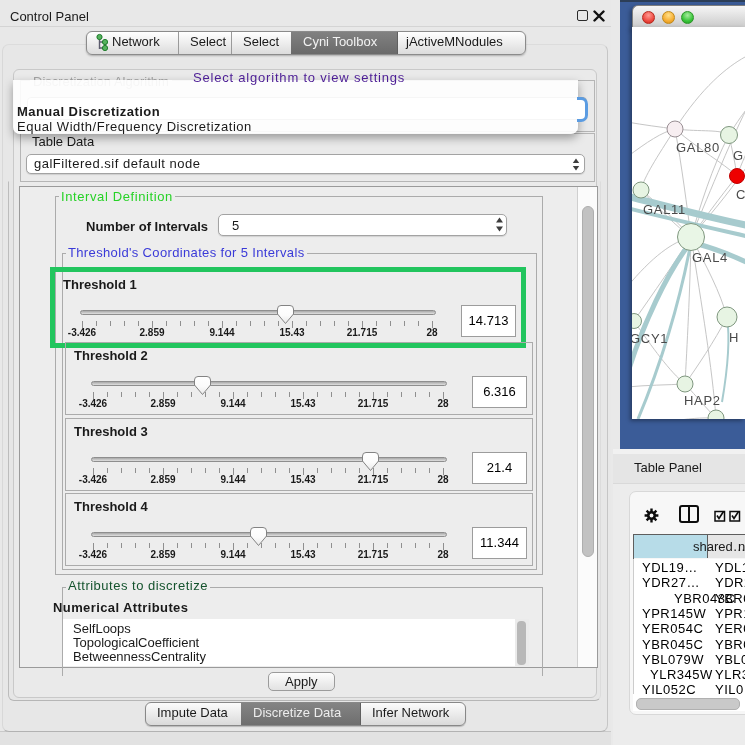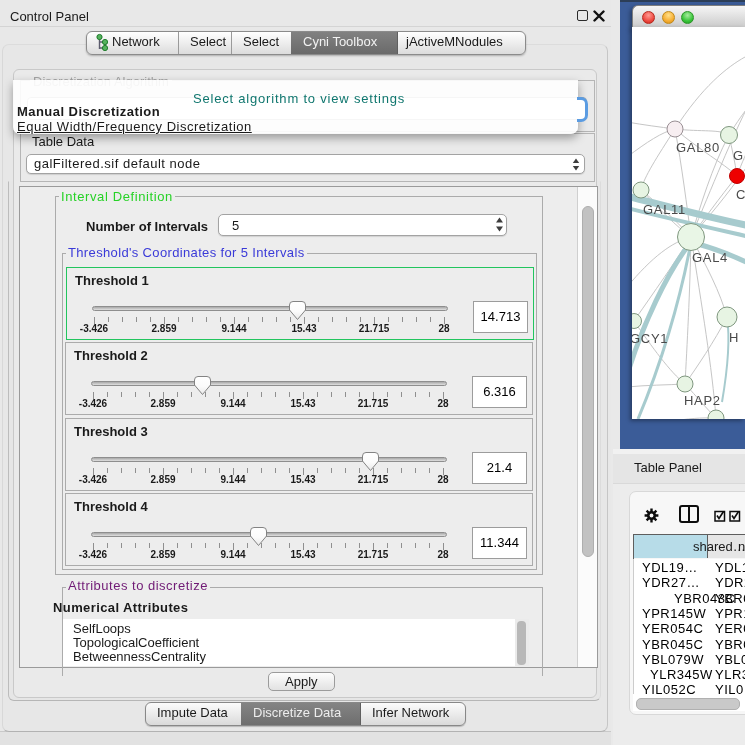--- a/index.html
+++ b/index.html
@@ -72,21 +72,21 @@
 <div class="txt" style="left:232px;top:218px;">5</div>
 <svg class="abs" style="left:495px;top:217px;" width="9" height="15" viewBox="0 0 9 15">
  <path d="M4.5 0.5 L8 5.5 H1 Z" fill="#3d3d3d"></path>
  <path d="M4.5 14.5 L8 9.5 H1 Z" fill="#3d3d3d"></path>
 </svg>
 
 <div class="abs" style="left:62px;top:253px;width:473px;height:315px;border:1px solid #ababab;"></div>
 <div class="txt" style="left:66px;top:245px;color:#3a3ad8;background:#ededed;padding:0 2px;letter-spacing:0.35px;">Threshold's Coordinates for 5 Intervals</div>
 
 <div id="thr">
-    <div class="abs" style="left:66px;top:267px;width:466px;height:71px;border:1px solid #22c55e;">
+    <div class="abs" style="left:50px;top:267px;width:466px;height:71px;border:5px solid #22c55e;">
       <div class="txt bold" style="left:8px;top:4.5px;">Threshold 1</div>
       <div class="abs" style="left:25px;top:37.5px;width:354px;height:3px;border:1px solid #8e8e8e;border-radius:3px;background:linear-gradient(#a8a8a8,#e0e0e0);"></div>
       <div class="abs" style="left:27px;top:49px;width:1px;height:7px;background:#8f8f8f;"></div>
       <div class="abs" style="left:41px;top:49px;width:1px;height:5px;background:#8f8f8f;"></div>
       <div class="abs" style="left:55px;top:49px;width:1px;height:5px;background:#8f8f8f;"></div>
       <div class="abs" style="left:69px;top:49px;width:1px;height:5px;background:#8f8f8f;"></div>
       <div class="abs" style="left:83px;top:49px;width:1px;height:5px;background:#8f8f8f;"></div>
       <div class="abs" style="left:97px;top:49px;width:1px;height:7px;background:#8f8f8f;"></div>
       <div class="abs" style="left:111px;top:49px;width:1px;height:5px;background:#8f8f8f;"></div>
       <div class="abs" style="left:125px;top:49px;width:1px;height:5px;background:#8f8f8f;"></div>
@@ -263,21 +263,21 @@
             <stop offset="0.55" stop-color="#fbfbfb"></stop>
             <stop offset="1" stop-color="#e8e8e8"></stop>
           </linearGradient>
         </defs>
       </svg>
       <div class="abs" style="left:406px;top:33px;width:53px;height:30px;background:#ffffff;border:1px solid #9c9c9c;text-align:center;line-height:30px;font-size:13px;">11.344</div>
     </div>
   </div>
 
 <div class="abs" style="left:62px;top:587px;width:479px;height:88px;border:1px solid #ababab;border-bottom:none;"></div>
-<div class="txt" style="left:66px;top:578px;color:#701a75;background:#ededed;padding:0 2px;letter-spacing:0.5px;">Attributes to discretize</div>
+<div class="txt" style="left:66px;top:578px;color:#14532d;background:#ededed;padding:0 2px;letter-spacing:0.5px;">Attributes to discretize</div>
 <div class="txt bold" style="left:53px;top:600px;letter-spacing:0.4px;">Numerical Attributes</div>
 <div class="abs" style="left:63px;top:619px;width:452px;height:47px;background:#ffffff;"></div>
 <div class="txt" style="left:73px;top:621px;">SelfLoops</div>
 <div class="txt" style="left:73px;top:635px;text-align:center;">TopologicalCoefficient</div>
 <div class="txt" style="left:73px;top:649px;">BetweennessCentrality</div>
 <div class="abs" style="left:515px;top:619px;width:14px;height:47px;background:#ebebeb;"></div>
 <div class="abs" style="left:517px;top:621px;width:9px;height:44px;background:#b8b8b8;border-radius:4px;"></div>
 
 <div class="abs" style="left:268px;top:672px;width:65px;height:17px;border:1px solid #9b9b9b;border-radius:5px;background:linear-gradient(#fdfdfd,#e2e2e2);"></div>
 <div class="txt" style="left:285px;top:674px;">Apply</div>
@@ -285,23 +285,23 @@
 <div class="abs" style="left:145px;top:702px;width:319px;height:22px;border:1px solid #888888;border-radius:6px;background:linear-gradient(#fcfcfc,#dadada);box-shadow:0 1px 1px rgba(0,0,0,0.2);overflow:hidden;">
   <div class="abs" style="left:0;top:0;width:95px;height:22px;border-right:1px solid #9a9a9a;"></div>
   <div class="abs" style="left:95px;top:0;width:119px;height:22px;background:linear-gradient(#848484,#6e6e6e);border-right:1px solid #5f5f5f;"></div>
 </div>
 <div class="txt" style="left:157px;top:705px;">Impute Data</div>
 <div class="txt" style="left:253px;top:705px;color:#ededed;">Discretize Data</div>
 <div class="txt" style="left:372px;top:705px;">Infer Network</div>
 
 <div class="abs" style="left:13px;top:80px;width:565px;height:54px;background:rgba(255,255,255,0.9);border-radius:0 0 7px 7px;box-shadow:0 4px 10px rgba(0,0,0,0.35);"></div>
 <div class="abs" style="left:577px;top:97px;width:8px;height:19px;border:3px solid #5b9ce2;border-left:none;border-radius:0 7px 7px 0;background:#ffffff;"></div>
-<div class="txt" style="left:193px;top:91px;color:#0f766e;letter-spacing:0.8px;">Select algorithm to view settings</div>
+<div class="txt" style="left:193px;top:70px;color:#4c1d95;letter-spacing:0.8px;">Select algorithm to view settings</div>
 <div class="txt bold" style="left:17px;top:104px;letter-spacing:0.45px;">Manual Discretization</div>
-<div class="txt" style="left:17px;top:119px;letter-spacing:0.5px;text-decoration:underline;">Equal Width/Frequency Discretization</div>
+<div class="txt" style="left:17px;top:119px;letter-spacing:0.5px;">Equal Width/Frequency Discretization</div>
 
 <div class="abs" style="left:611px;top:0;width:9px;height:745px;background:#e9e9e9;"></div>
 <div class="abs" style="left:620px;top:0;width:125px;height:449px;background:#3b5c98;"></div>
 <div class="abs" style="left:620px;top:0;width:125px;height:2px;background:#2c3e57;"></div>
 
 <div class="abs" style="left:632px;top:5px;width:113px;height:22px;background:linear-gradient(#f6f6f6,#c9c9c9);border:1px solid #7e7e7e;border-right:none;border-radius:6px 0 0 0;box-shadow:-2px 2px 4px rgba(0,0,0,0.35);"></div>
 <div class="abs" style="left:642px;top:11px;width:11px;height:11px;border-radius:50%;background:radial-gradient(circle at 50% 30%,#ff9a93,#ee4b42 60%,#c81e14);border:0.5px solid #b5291f;"></div>
 <div class="abs" style="left:661.5px;top:11px;width:11px;height:11px;border-radius:50%;background:radial-gradient(circle at 50% 30%,#ffe08a,#f6ae33 60%,#d4880f);border:0.5px solid #c08a1a;"></div>
 <div class="abs" style="left:681px;top:11px;width:11px;height:11px;border-radius:50%;background:radial-gradient(circle at 50% 30%,#a7eb9e,#39c53a 60%,#1f9a22);border:0.5px solid #2a9426;"></div>
 <div class="abs" style="left:632px;top:27px;width:113px;height:392px;background:#ffffff;box-shadow:-2px 2px 4px rgba(0,0,0,0.35);overflow:hidden;">

